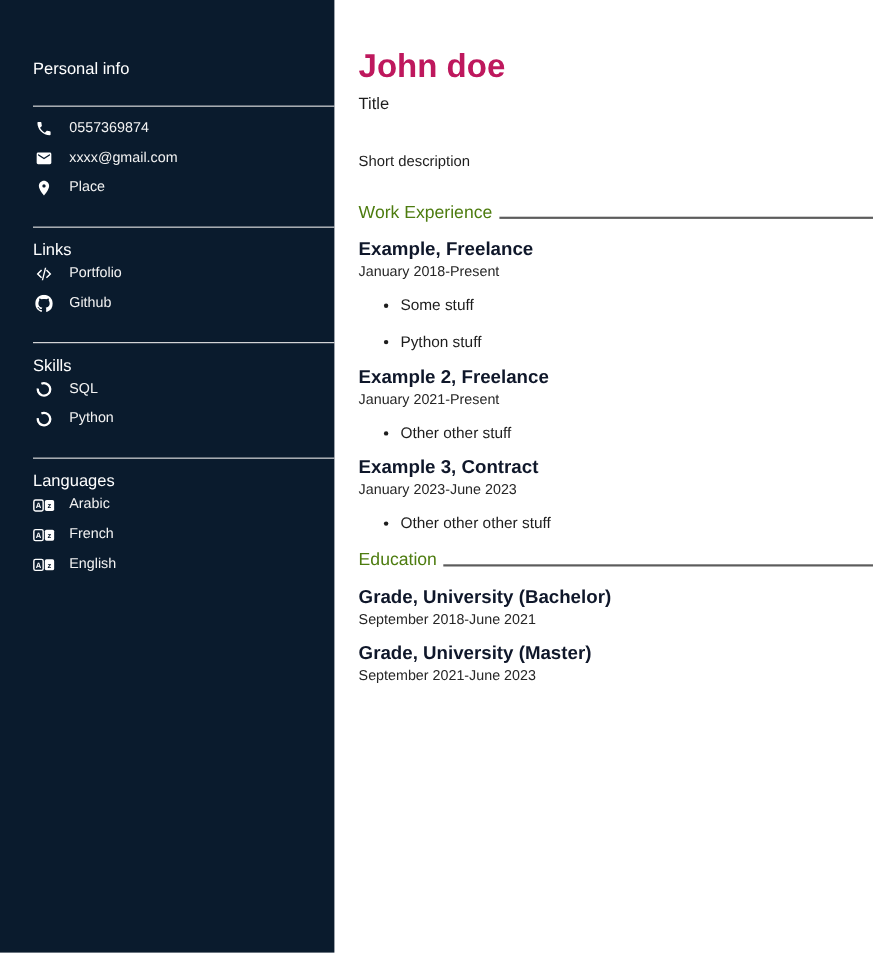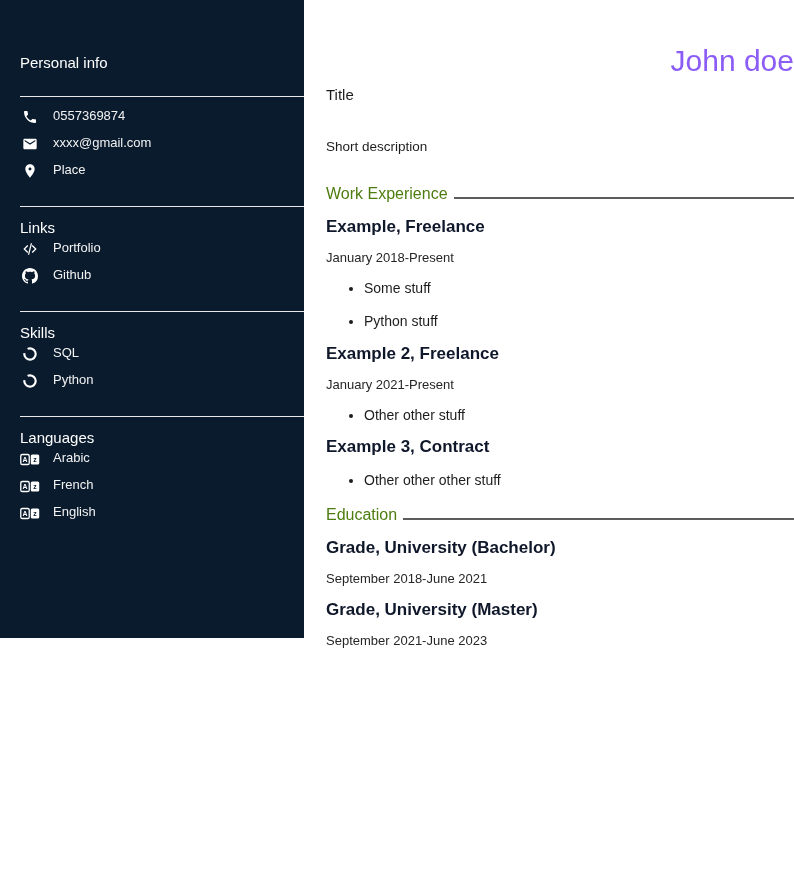--- a/index.html
+++ b/index.html
@@ -9,47 +9,47 @@
     --main-text:#1d1d1d;
     --rule:#5c5c5c;
   }
   *{box-sizing:border-box;}
   html,body{margin:0;padding:0;}
   body{font-family:"Liberation Sans",sans-serif;background:#ffffff;}
   .page{position:relative;width:794px;height:869px;background:#ffffff;overflow:hidden;}
 
   
   .sidebar{
-    position:absolute;left:0;top:0;width:304px;height:638px;
+    position:absolute;left:0;top:0;width:304px;height:866px;
     background:var(--sidebar-bg);color:var(--sidebar-text);
-    padding:54px 0 0 20px;
+    padding:54px 0 0 30px;
   }
   .sb-heading{font-size:15px;font-weight:400;color:#ffffff;margin:0;line-height:18px;}
   .sb-divider{border:none;border-top:1px solid var(--divider);margin:16px 0 12px 0;height:0;}
   .sb-divider.first{margin-top:24px;}
   .sb-rows{margin-top:4px;}
   .sb-row{display:flex;height:27px;}
   .sb-icon{width:20px;height:16px;display:inline-flex;align-items:center;justify-content:center;margin-right:13px;flex:0 0 auto;}
   .sb-icon svg{width:16px;height:16px;display:block;}
   .sb-icon svg.wide{width:24px;height:15px;}
   .sb-text{font-size:13px;color:var(--sidebar-text);line-height:1;}
 
   
   .main{
     position:absolute;left:304px;top:0;right:0;bottom:0;
     padding:44px 0 0 22px;color:var(--main-text);
   }
-  .name{font-size:30px;font-weight:400;margin:0;line-height:1.1;color:#8b5cf6;text-align:right;}
+  .name{font-size:30px;font-weight:700;margin:0;line-height:1.1;color:#be185d;}
   .job-title{font-size:15px;margin-top:9px;}
   .short-desc{font-size:13.5px;margin-top:36px;}
   .section-head{display:flex;align-items:baseline;margin-top:31px;font-size:16px;font-weight:400;color:#4d7c0f;}
   .section-head.edu{margin-top:17px;}
   .section-head .head-line{flex:1;border-bottom:2px solid var(--rule);align-self:flex-end;margin:0 0 4px 6px;}
   .entry-title{font-size:17px;font-weight:700;margin-top:14px;color:#0f172a;}
-  .entry-dates{font-size:13px;margin-top:13px;color:#262626;}
+  .entry-dates{font-size:13px;margin-top:2px;color:#262626;}
   ul.entry-bullets{margin:16px 0 0 0;padding-left:38px;font-size:14px;}
   ul.entry-bullets li{margin-bottom:18px;line-height:1.1;}
   ul.entry-bullets li:last-child{margin-bottom:0;}
 </style>
 </head>
 <body>
 
 <div class="page">
 
   <aside class="sidebar">
@@ -178,20 +178,21 @@
         <ul class="entry-bullets">
           <li>Some stuff</li>
           <li>Python stuff</li>
         </ul>
         <div class="entry-title">Example 2, Freelance</div>
         <div class="entry-dates">January 2021-Present</div>
         <ul class="entry-bullets">
           <li>Other other stuff</li>
         </ul>
         <div class="entry-title">Example 3, Contract</div>
+        <div class="entry-dates">January 2023-June 2023</div>
         <ul class="entry-bullets">
           <li>Other other other stuff</li>
         </ul>
       </div>
 
     <div class="section-head edu">
       <span>Education</span>
       <span class="head-line"></span>
     </div>
     <div>

